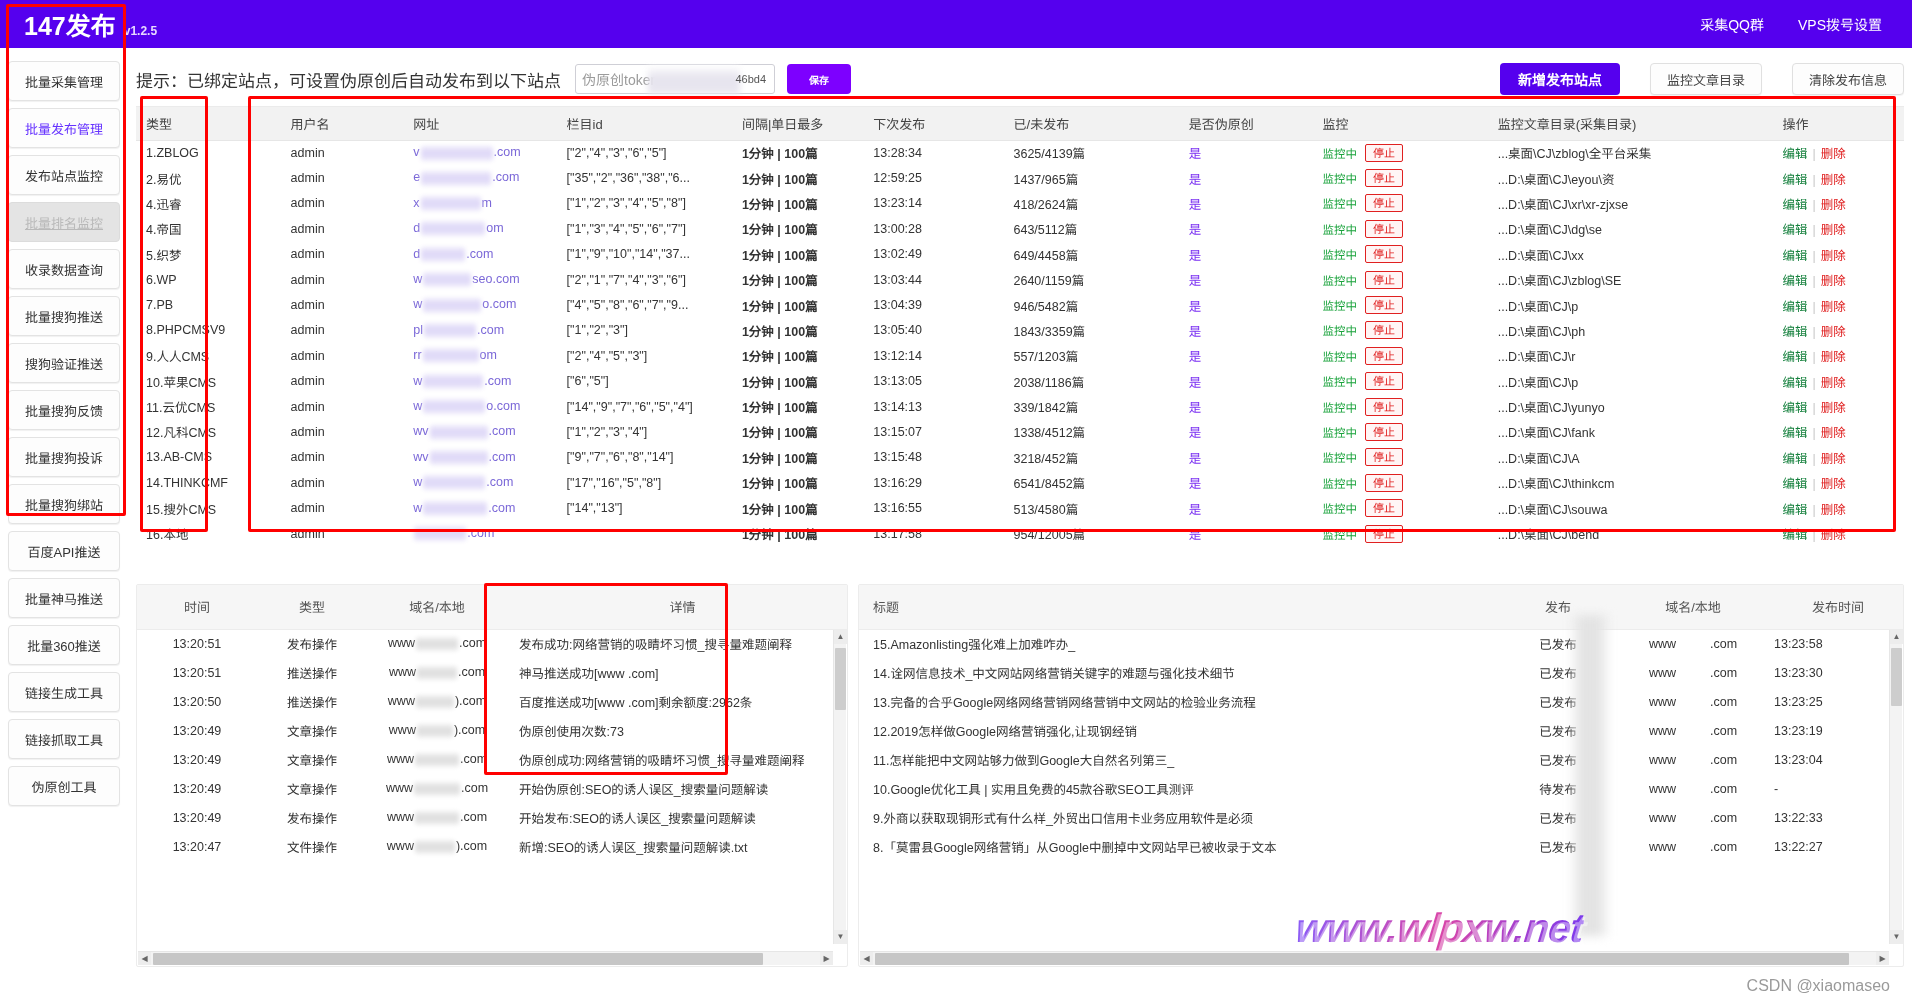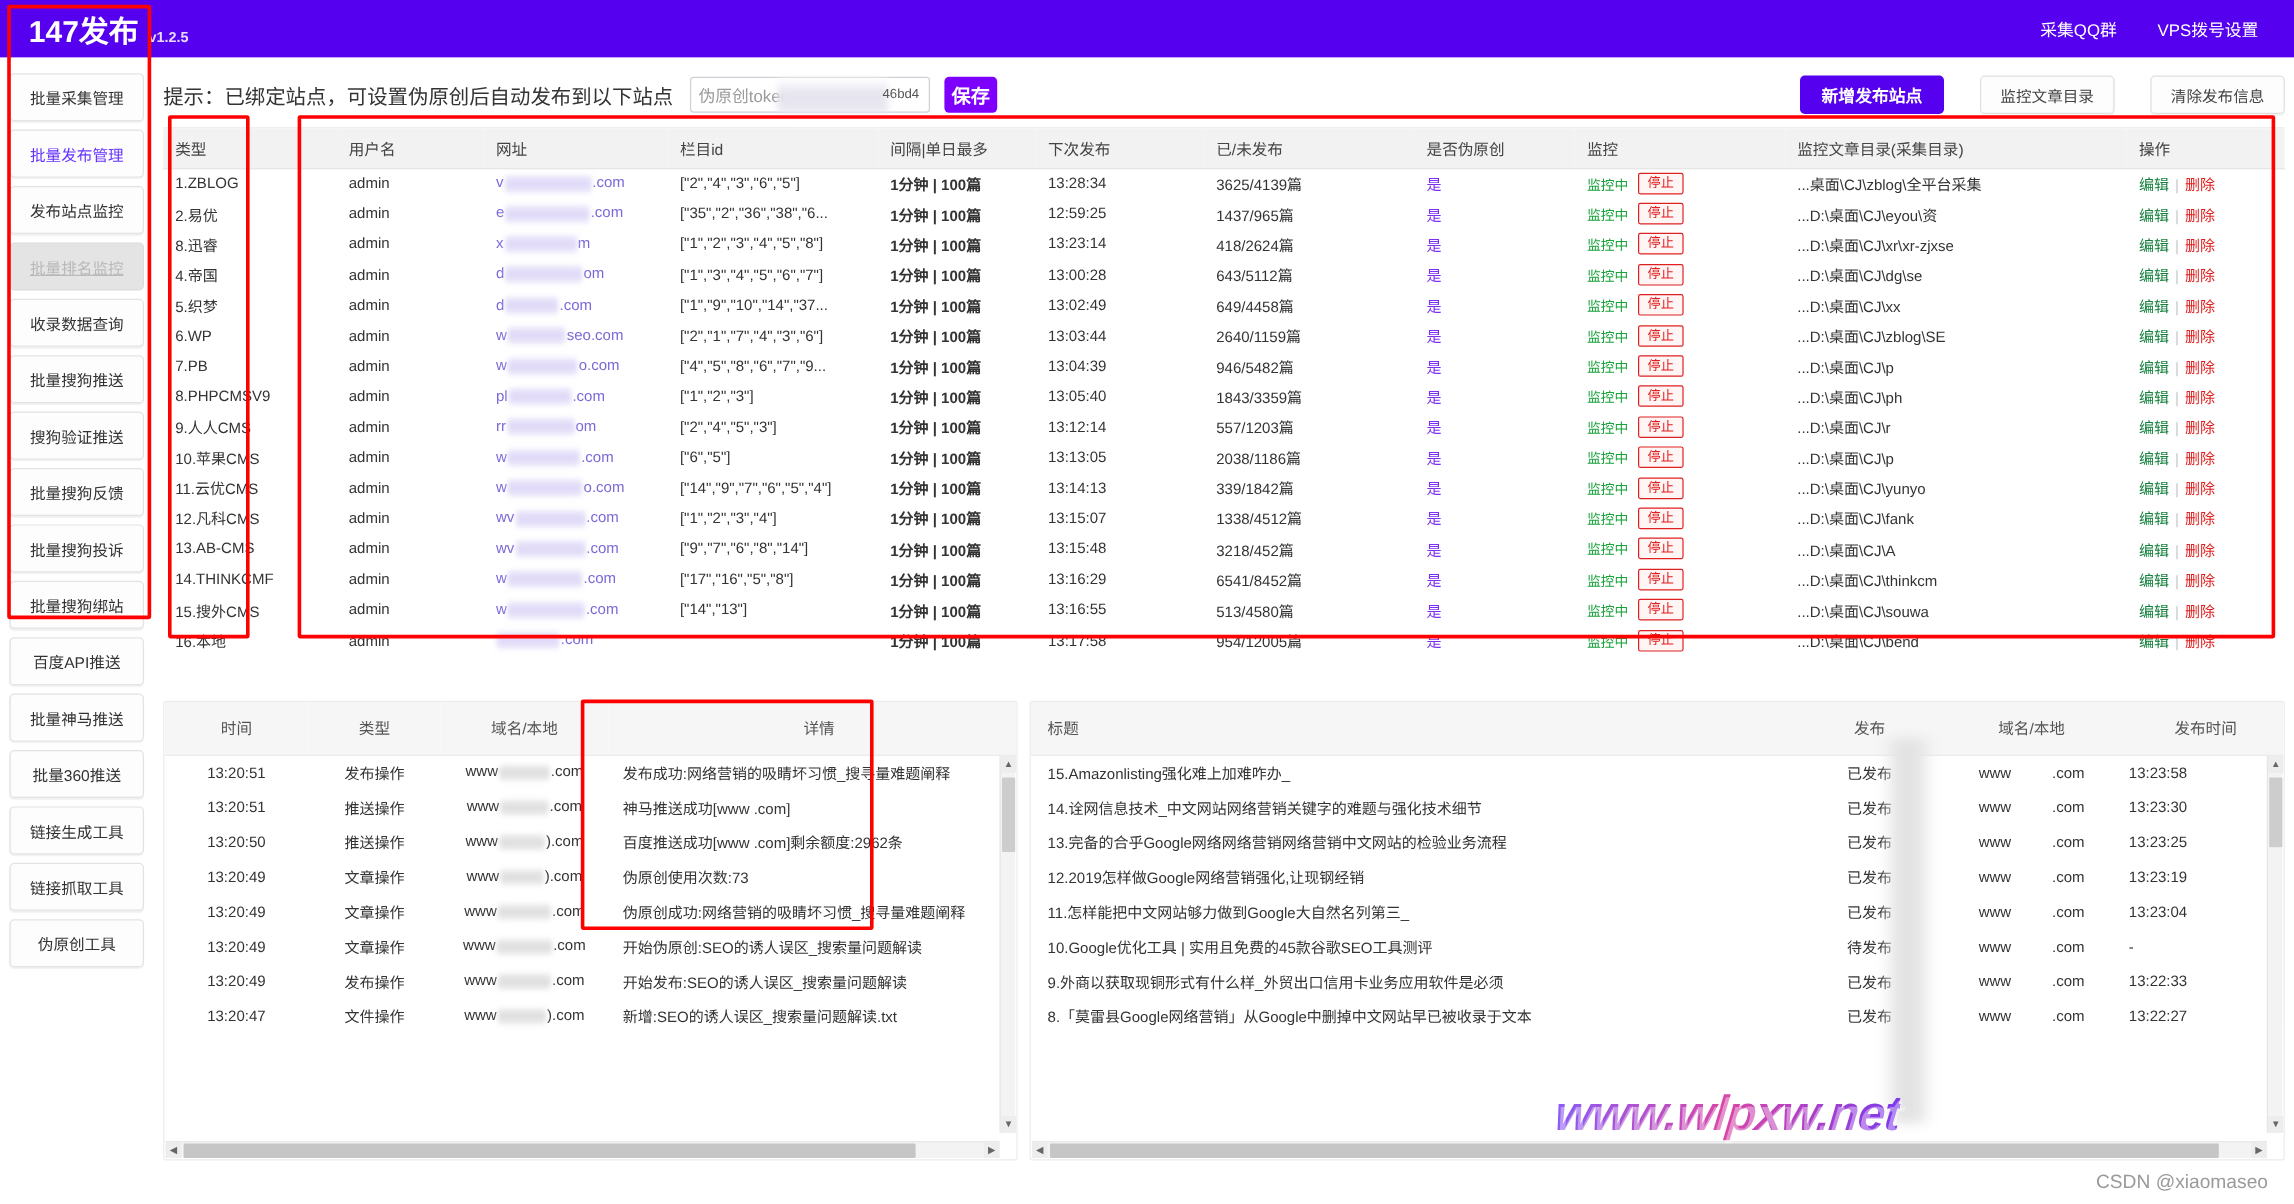--- a/index.html
+++ b/index.html
@@ -70,22 +70,22 @@
   .token-ph { font-size: 14px; color: #9b9b9b; margin-left: 6px; white-space: nowrap; }
   .token-val { font-size: 11px; color: #555; margin-left: 4px; }
   .token-blur {
     position: absolute; left: 72px; top: 1px; width: 92px; height: 28px;
     background: linear-gradient(to bottom,#ffffff,#e6e4ee 40%,#e9e7f0);
     filter: blur(3px);
   }
   .token-tail { position: absolute; right: 8px; font-size: 11px; color: #555; }
   .btn-save {
     margin-left: 12px; background: #7d00ff; color: #fff; border: none;
-    width: 44px; height: 30px; border-radius: 4px; font-size: 16px; font-weight: 700; cursor: pointer;
-    font-family: Liberation Mono, monospace;
+    width: 64px; height: 30px; border-radius: 4px; font-size: 10px; font-weight: 700; cursor: pointer;
+    font-family: Liberation Sans, sans-serif;
   }
   .slogan { margin-left: 16px; font-size: 20px; color: #222; white-space: nowrap; }
   .tip-actions { margin-left: auto; display: flex; align-items: center; gap: 30px; }
   .btn-primary {
     background: #5500ee; color: #fff; border: none; height: 32px; padding: 0 18px;
     border-radius: 4px; font-size: 14px; font-weight: 700; cursor: pointer; font-family: inherit;
   }
   .btn-ghost {
     background: #fdfdfd; color: #444; border: 1px solid #e0e0e0; height: 32px; padding: 0 16px;
     border-radius: 4px; font-size: 13px; cursor: pointer; font-family: inherit;
@@ -343,21 +343,21 @@
               <td class="c-mon">
                 <div class="mon">
                   <span class="mon-state">监控中</span>
                   <button class="btn-stop">停止</button>
                 </div>
               </td>
               <td class="c-dir">...D:\桌面\CJ\eyou\资</td>
               <td class="c-op"><span class="op"><a class="edit">编辑</a><span class="sep">|</span><a class="del">删除</a></span></td>
             </tr>
             <tr>
-              <td class="c-type">8.迅睿</td>
+              <td class="c-type">4.迅睿</td>
               <td class="c-user">admin</td>
               <td class="c-url"><span class="urlcell"><span class="pre">x</span><span class="blur" style="width:60px"></span><span class="pre">m</span></span></td>
               <td class="c-cat">["1","2","3","4","5","8"]</td>
               <td class="c-int">1分钟 | 100篇</td>
               <td class="c-next">13:23:14</td>
               <td class="c-pub">418/2624篇</td>
               <td class="c-fake"><span class="yes">是</span></td>
               <td class="c-mon">
                 <div class="mon">
                   <span class="mon-state">监控中</span>

